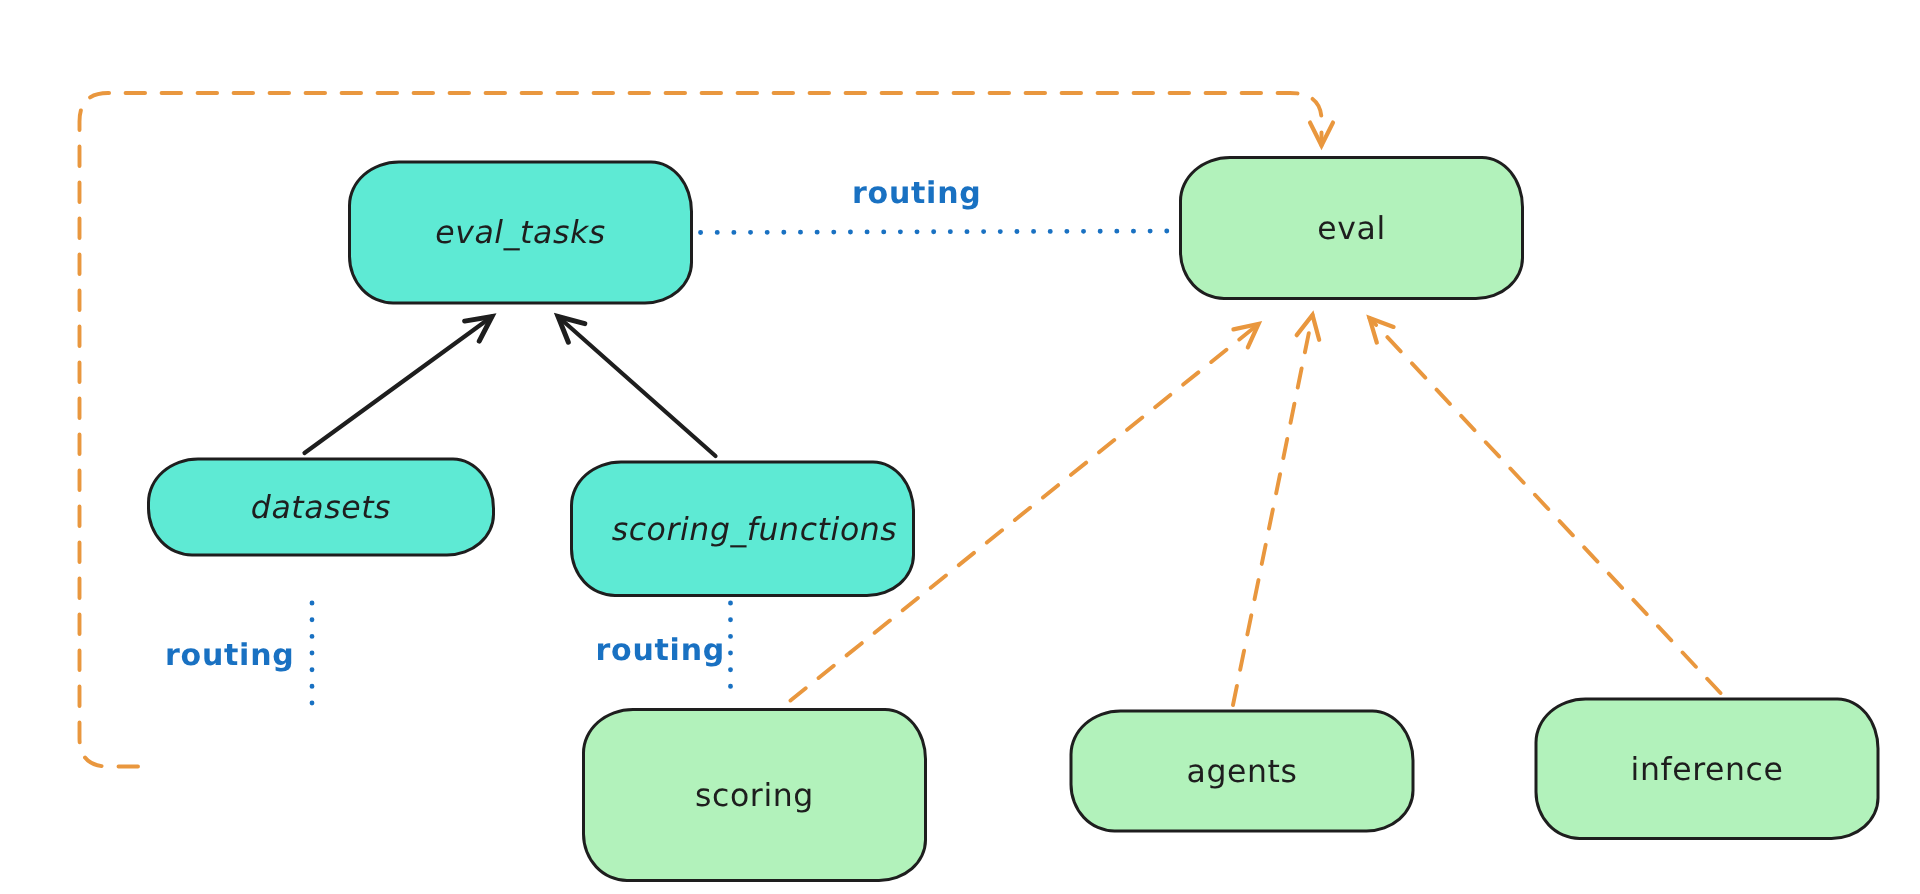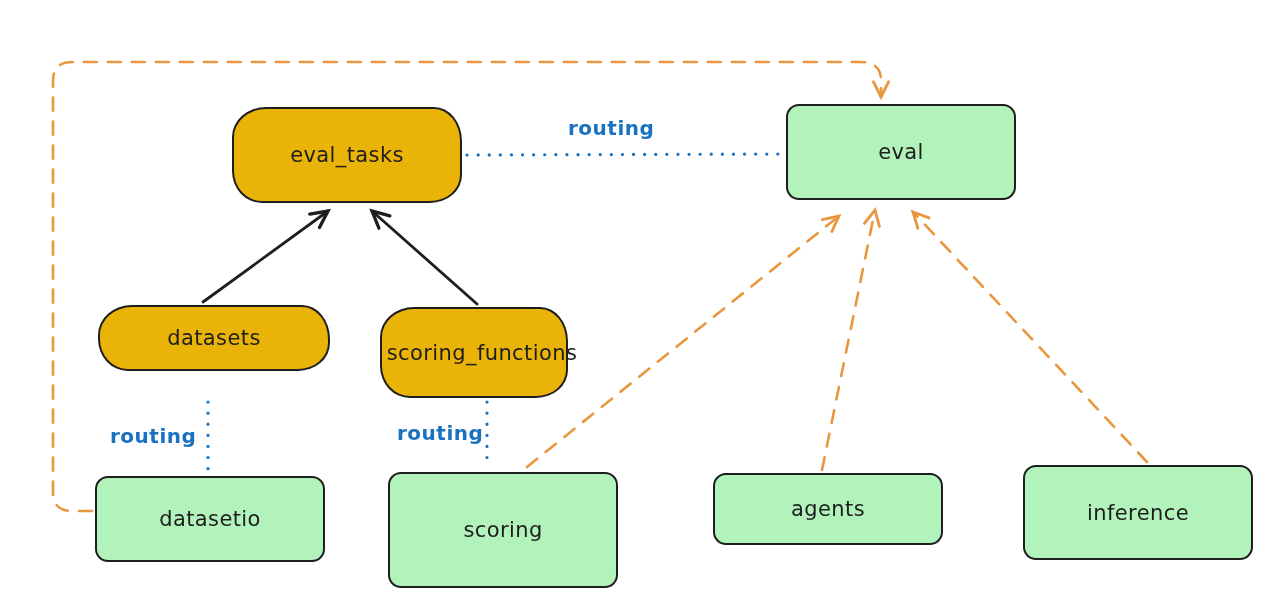--- a/index.html
+++ b/index.html
@@ -21,22 +21,22 @@
     box-sizing: border-box;
     border: 2.6px solid #1e1e1e;
     display: flex;
     align-items: center;
     justify-content: center;
     font-size: 21px;
     color: #1e1e1e;
     letter-spacing: 0.4px;
     border-radius: 34px 28px 32px 30px / 30px 34px 28px 32px;
   }
-  .node.blue  { background: #eab308; }
-  .node.green { background: #b2f2bb; border-radius: 13px; }
+  .node.blue  { background: #5eead4; font-style: italic; }
+  .node.green { background: #b2f2bb; }
   .edge-label {
     position: absolute;
     color: #1971c2;
     font-size: 20px;
     font-weight: bold;
     letter-spacing: 0.5px;
   }
 </style>
 </head>
 <body>
@@ -71,33 +71,30 @@
   </div>
 
   <div class="node green" style="left:786px; top:104px; width:230px; height:96px;">
     <span>eval</span>
   </div>
 
   <div class="node blue" style="left:98px; top:305px; width:232px; height:66px;">
     <span>datasets</span>
   </div>
 
-  <div class="node blue" style="left:380px; top:307px; width:188px; height:91px;padding-left:16px;">
+  <div class="node blue" style="left:380px; top:307px; width:230px; height:91px;padding-left:16px;">
     <span>scoring_functions</span>
   </div>
 
-  <div class="node green" style="left:95px; top:476px; width:230px; height:86px;">
-    <span>datasetio</span>
-  </div>
 
   <div class="node green" style="left:388px; top:472px; width:230px; height:116px;">
     <span>scoring</span>
   </div>
 
-  <div class="node green" style="left:713px; top:473px; width:230px; height:72px;">
+  <div class="node green" style="left:713px; top:473px; width:230px; height:82px;">
     <span>agents</span>
   </div>
 
   <div class="node green" style="left:1023px; top:465px; width:230px; height:95px;">
     <span>inference</span>
   </div>
 
   <div class="edge-label" style="left:568px; top:116px; width:100px;">routing</div>
 
   <div class="edge-label" style="left:110px; top:424px; width:88px;">routing</div>

